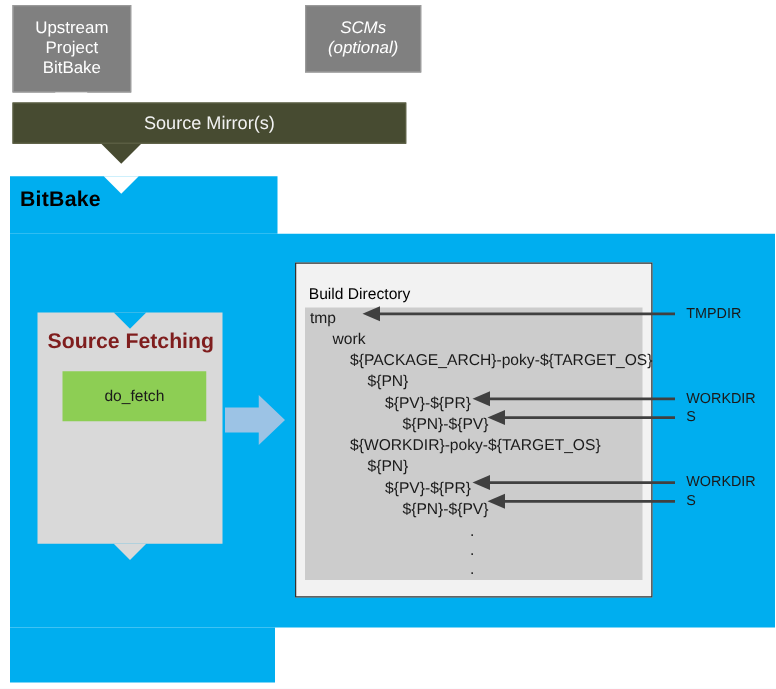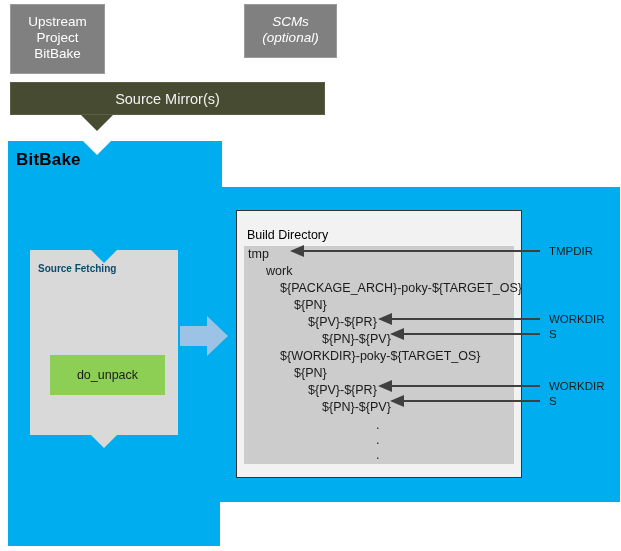--- a/index.html
+++ b/index.html
@@ -74,22 +74,22 @@
     border-right: 14px solid transparent;
     border-top: 14px solid #ffffff;
   }
 
   
   .fetch-panel {
     background: #d9d9d9;
     box-sizing: border-box;
   }
   .fetch-title {
-    color: #0c4a6e;
-    font-size: 10px;
+    color: #7f1d1d;
+    font-size: 17px;
     font-weight: bold;
   }
   .task-box {
     background: #8dce54;
     color: #1a1a1a;
     font-size: 12.5px;
     display: flex;
     align-items: center;
     justify-content: center;
     box-sizing: border-box;
@@ -194,22 +194,22 @@
   </svg>
 
   <div class="abs fetch-panel" style="left:30px; top:250px; width:148px; height:185px;"></div>
 
   <div class="abs notch-blue-down" style="left:91px; top:250px;"></div>
 
   <div class="abs notch-gray-down" style="left:91px; top:435px;"></div>
 
   <div class="abs fetch-title" style="left:38px; top:263px;">Source Fetching</div>
 
-  <div class="abs task-box" style="left:50px; top:355px; width:115px; height:40px;">
-    <span>do_unpack</span>
+  <div class="abs task-box" style="left:50px; top:297px; width:115px; height:40px;">
+    <span>do_fetch</span>
   </div>
 
   <svg class="overlay">
     <polygon points="180,326 207,326 207,316 228,336 207,356 207,346 180,346" fill="#9cc3e5"></polygon>
   </svg>
 
   <div class="abs build-panel" style="left:236px; top:210px; width:286px; height:268px;"></div>
   <div class="abs build-title" style="left:247px; top:228px;">Build Directory</div>
   <div class="abs tree-area" style="left:244px; top:246px; width:270px; height:218px;"></div>
 

